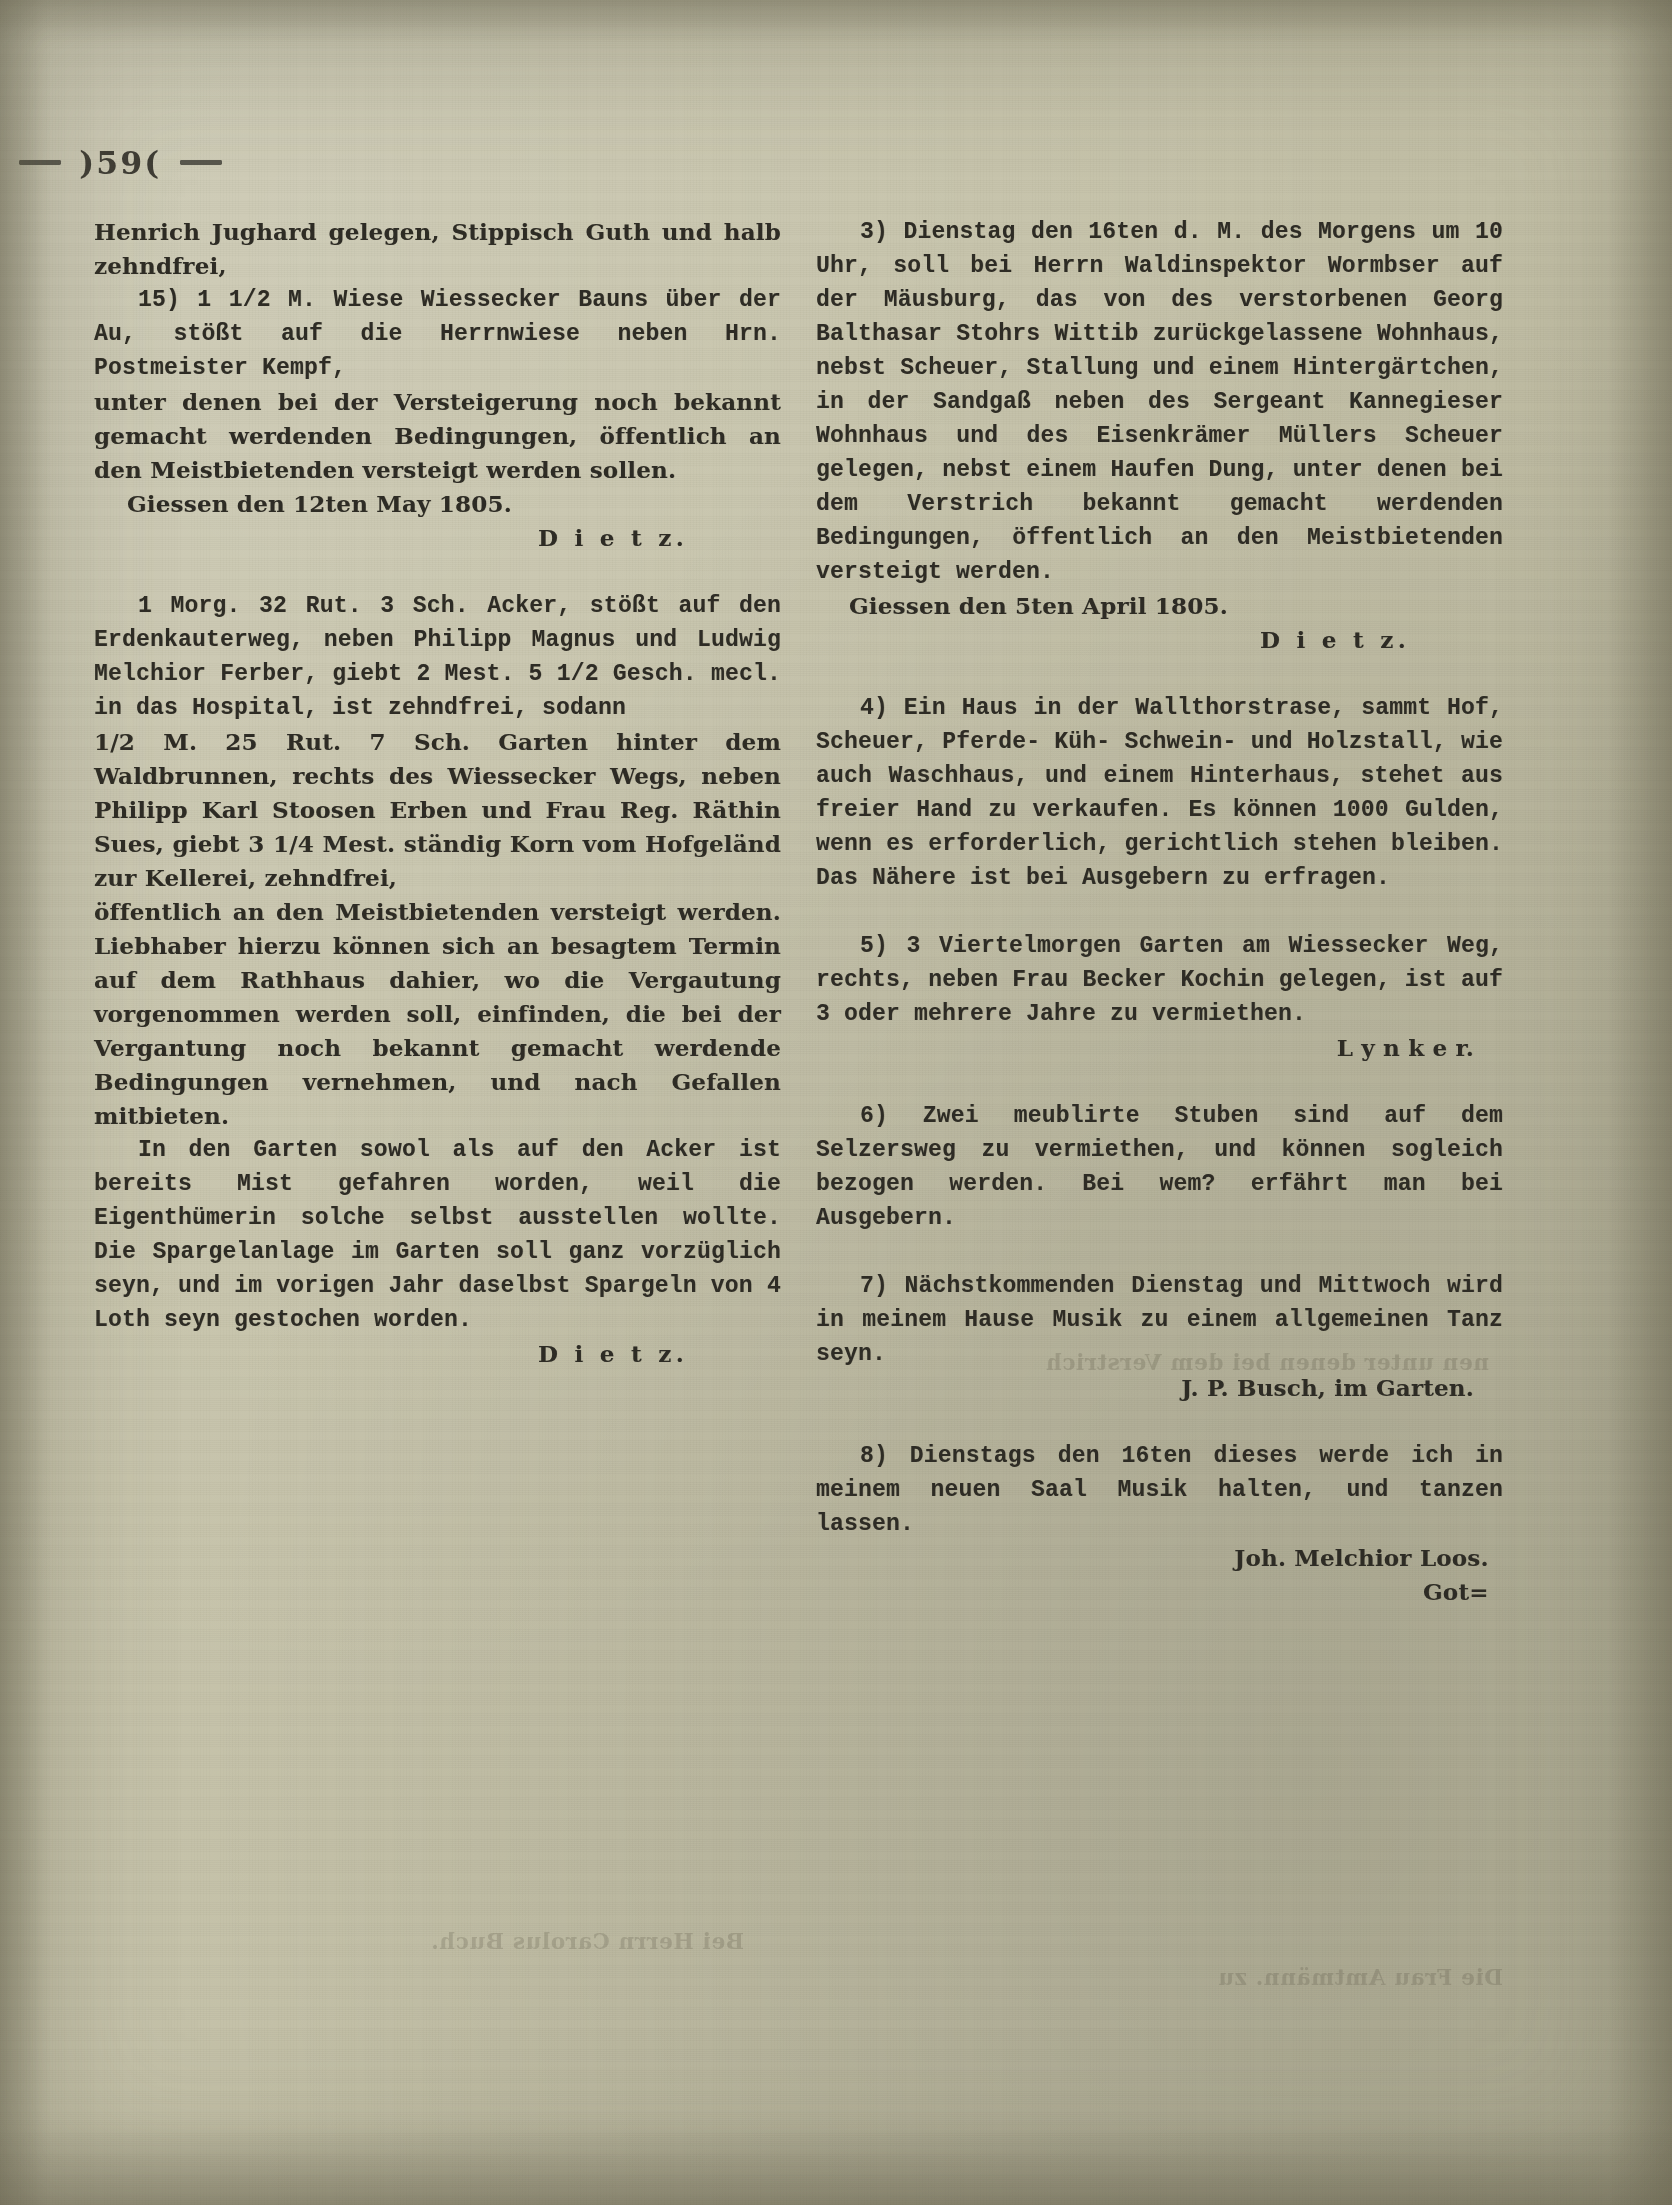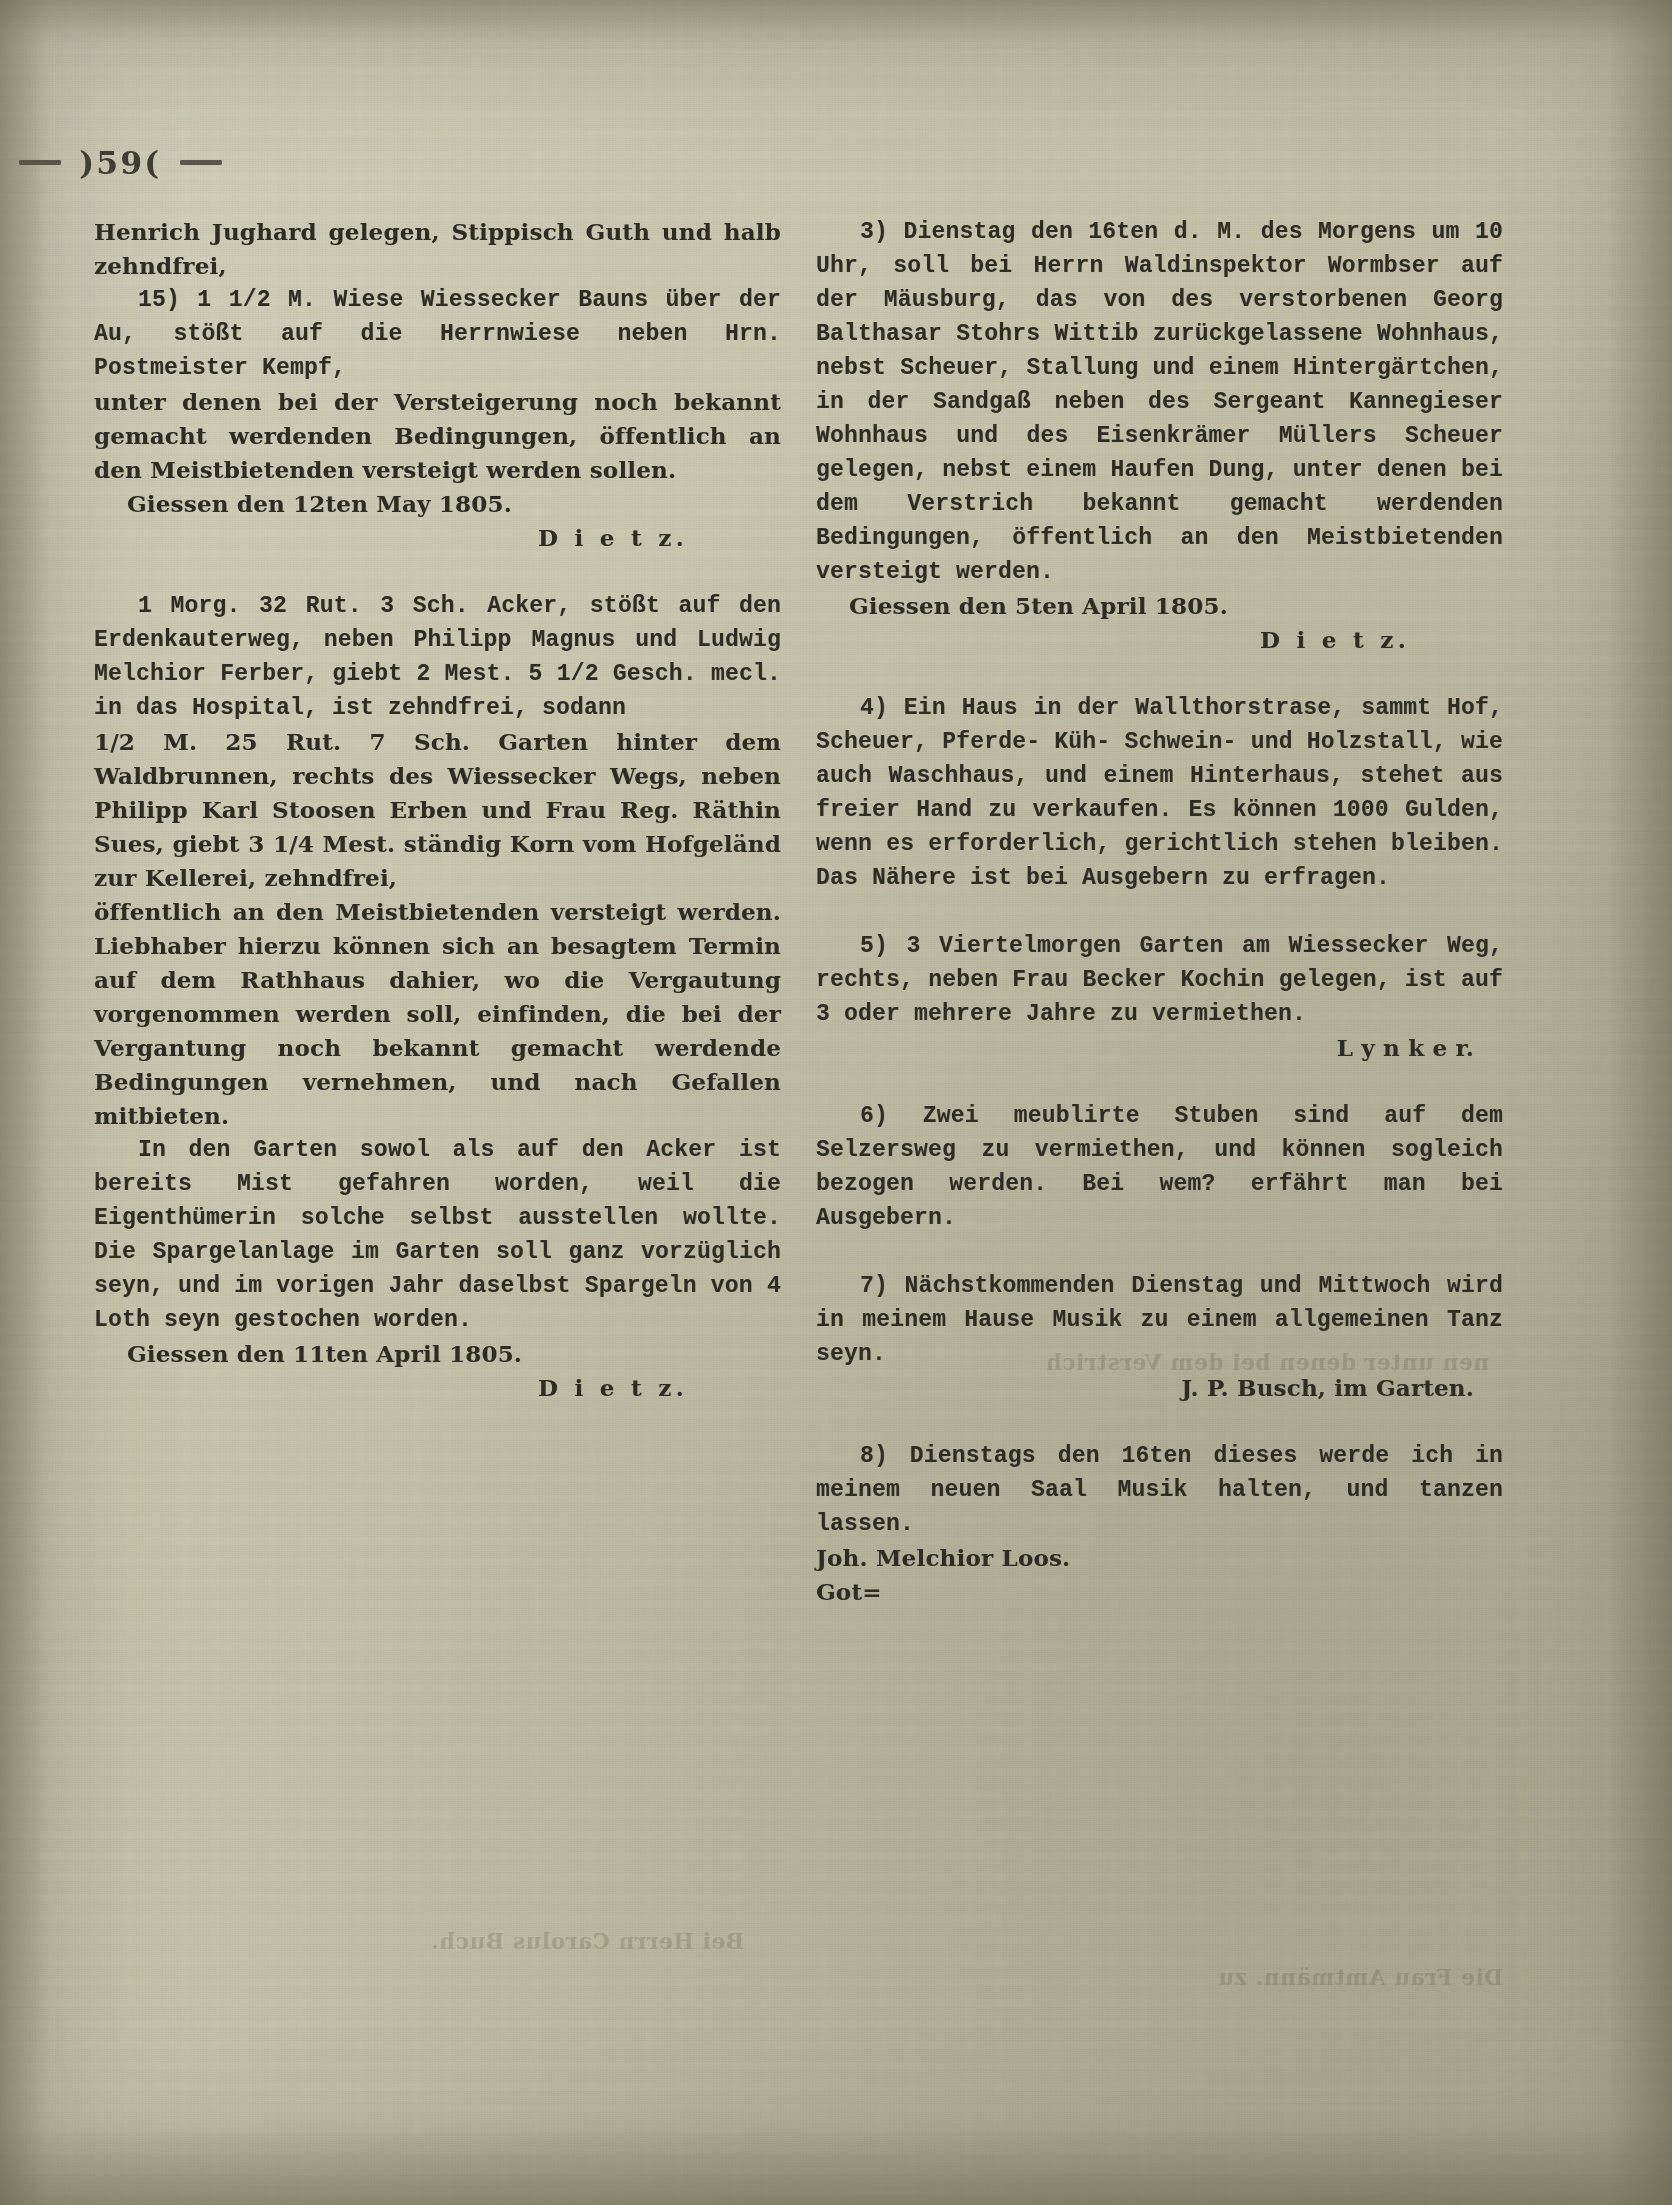--- a/index.html
+++ b/index.html
@@ -113,20 +113,21 @@
     text-indent: 33px;
     text-align: left;
   }
   .signature {
     text-align: right;
     padding-right: 93px;
     letter-spacing: 4.3px;
     text-indent: 0;
   }
   .signature-far {
+    text-align: right;
     padding-right: 14.3px;
     text-indent: 0;
   }
   .signature-inline {
     text-align: right;
     padding-right: 29px;
     text-indent: 0;
   }
   .bleed {
     position: absolute;
@@ -159,21 +160,20 @@
       <p>Henrich Jughard gelegen, Stippisch Guth und halb zehndfrei,</p>
       <p class="indent">15) 1 1/2 M. Wiese Wiessecker Bauns über der Au, stößt auf die Herrnwiese neben Hrn. Postmeister Kempf,</p>
       <p>unter denen bei der Versteigerung noch bekannt gemacht werdenden Bedingungen, öffentlich an den Meistbietenden versteigt werden sollen.</p>
       <p class="place">Giessen den 12ten May 1805.</p>
       <p class="signature">D i e t z.</p>
       <div class="blankline"></div>
       <p class="indent">1 Morg. 32 Rut. 3 Sch. Acker, stößt auf den Erdenkauterweg, neben Philipp Magnus und Ludwig Melchior Ferber, giebt 2 Mest. 5 1/2 Gesch. mecl. in das Hospital, ist zehndfrei, sodann</p>
       <p>1/2 M. 25 Rut. 7 Sch. Garten hinter dem Waldbrunnen, rechts des Wiessecker Wegs, neben Philipp Karl Stoosen Erben und Frau Reg. Räthin Sues, giebt 3 1/4 Mest. ständig Korn vom Hofgeländ zur Kellerei, zehndfrei,</p>
       <p>öffentlich an den Meistbietenden versteigt werden. Liebhaber hierzu können sich an besagtem Termin auf dem Rathhaus dahier, wo die Vergautung vorgenommen werden soll, einfinden, die bei der Vergantung noch bekannt gemacht werdende Bedingungen vernehmen, und nach Gefallen mitbieten.</p>
       <p class="indent">In den Garten sowol als auf den Acker ist bereits Mist gefahren worden, weil die Eigenthümerin solche selbst ausstellen wollte. Die Spargelanlage im Garten soll ganz vorzüglich seyn, und im vorigen Jahr daselbst Spargeln von 4 Loth seyn gestochen worden.</p>
-      <p class="place">Giessen den 11ten April 1805.</p>
       <p class="signature">D i e t z.</p>
     </div>
 
     <div class="col col-right">
       <p class="indent">3) Dienstag den 16ten d. M. des Morgens um 10 Uhr, soll bei Herrn Waldinspektor Wormbser auf der Mäusburg, das von des verstorbenen Georg Balthasar Stohrs Wittib zurückgelassene Wohnhaus, nebst Scheuer, Stallung und einem Hintergärtchen, in der Sandgaß neben des Sergeant Kannegieser Wohnhaus und des Eisenkrämer Müllers Scheuer gelegen, nebst einem Haufen Dung, unter denen bei dem Verstrich bekannt gemacht werdenden Bedingungen, öffentlich an den Meistbietenden versteigt werden.</p>
       <p class="place">Giessen den 5ten April 1805.</p>
       <p class="signature">D i e t z.</p>
       <div class="blankline"></div>
       <p class="indent">4) Ein Haus in der Wallthorstrase, sammt Hof, Scheuer, Pferde- Küh- Schwein- und Holzstall, wie auch Waschhaus, und einem Hinterhaus, stehet aus freier Hand zu verkaufen. Es können 1000 Gulden, wenn es erforderlich, gerichtlich stehen bleiben. Das Nähere ist bei Ausgebern zu erfragen.</p>
       <div class="blankline"></div>

